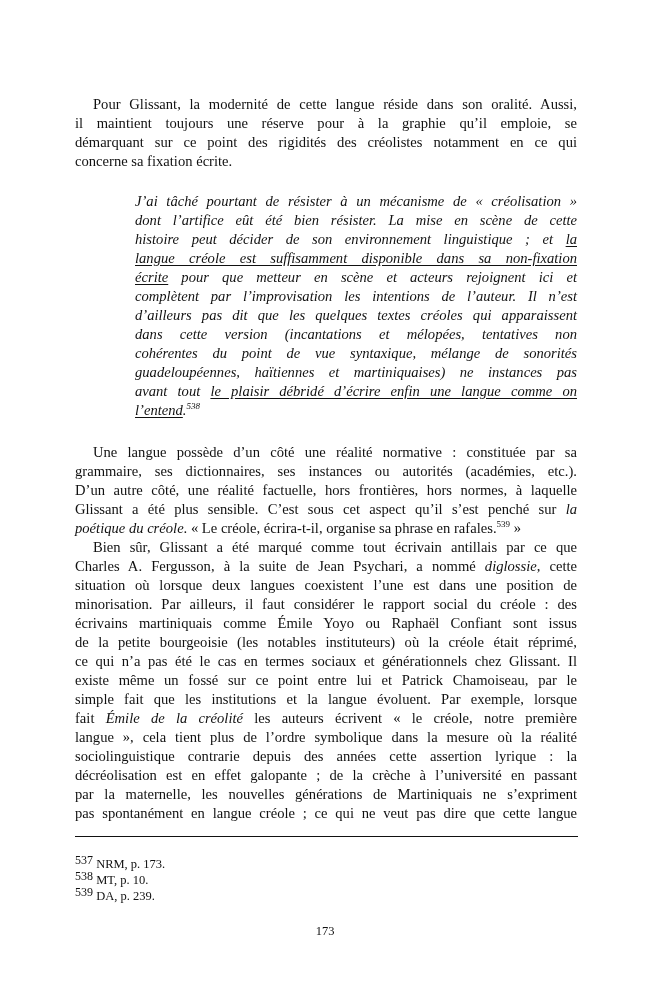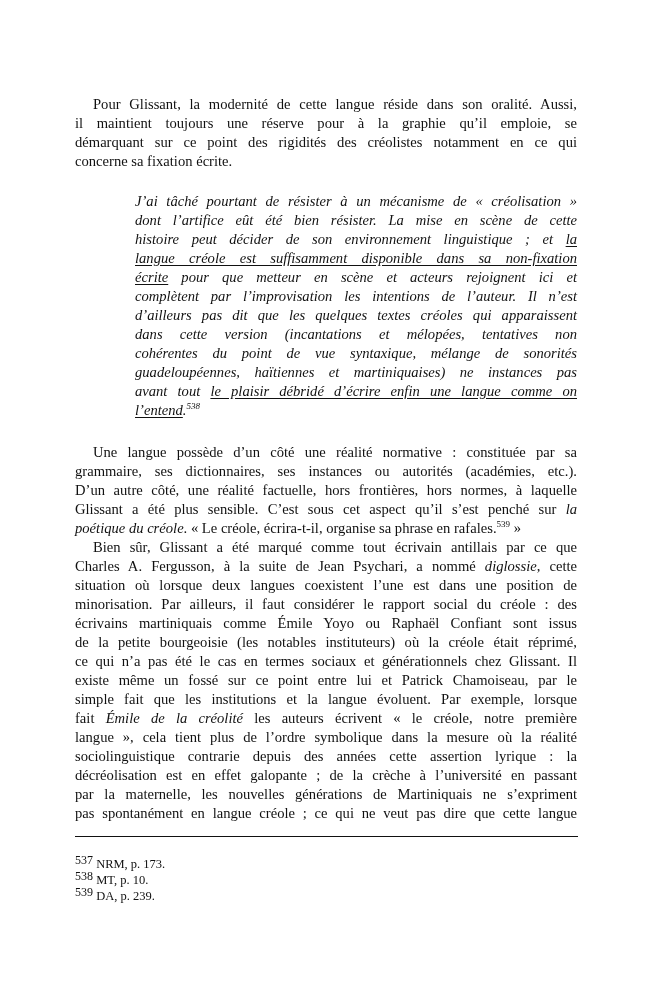--- a/index.html
+++ b/index.html
@@ -73,13 +73,14 @@
   </div>
 
   <div class="rule"></div>
 
   <div>
     <div class="fn" style="top:857px"><sup>537</sup><span> NRM, p. 173.</span></div>
     <div class="fn" style="top:873px"><sup>538</sup><span> MT, p. 10.</span></div>
     <div class="fn" style="top:889px"><sup>539</sup><span> DA, p. 239.</span></div>
   </div>
 
+  <div class="pageno">173</div>
 </div>
 
 </body></html>

